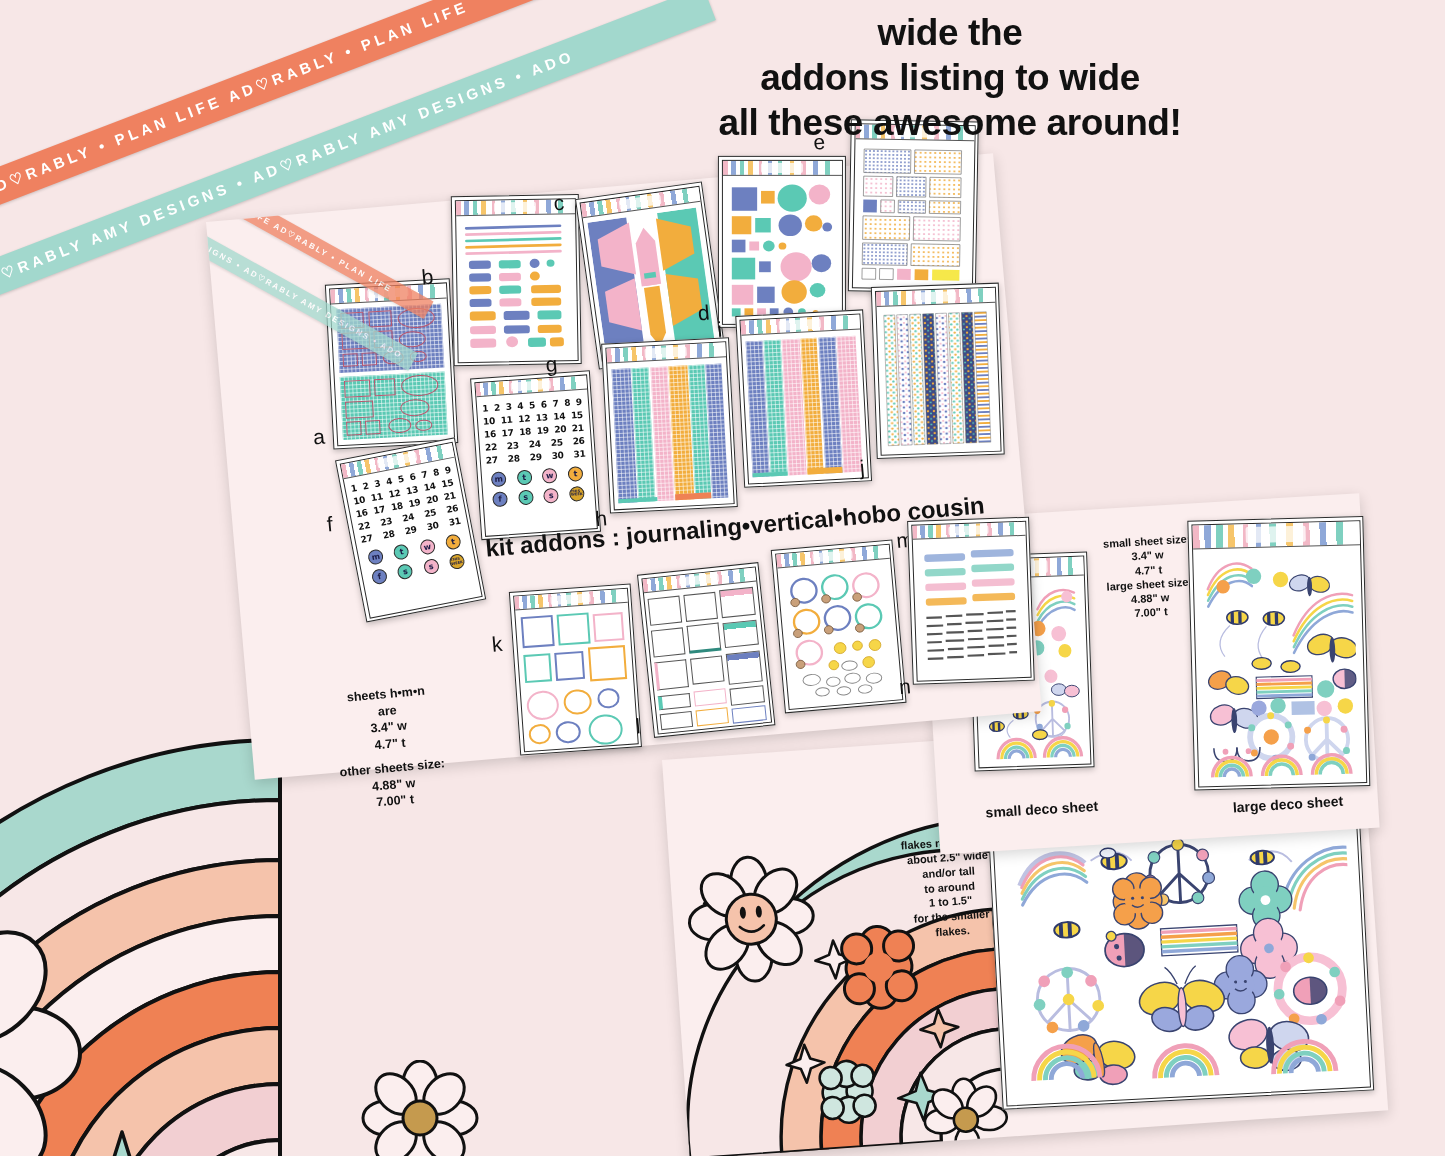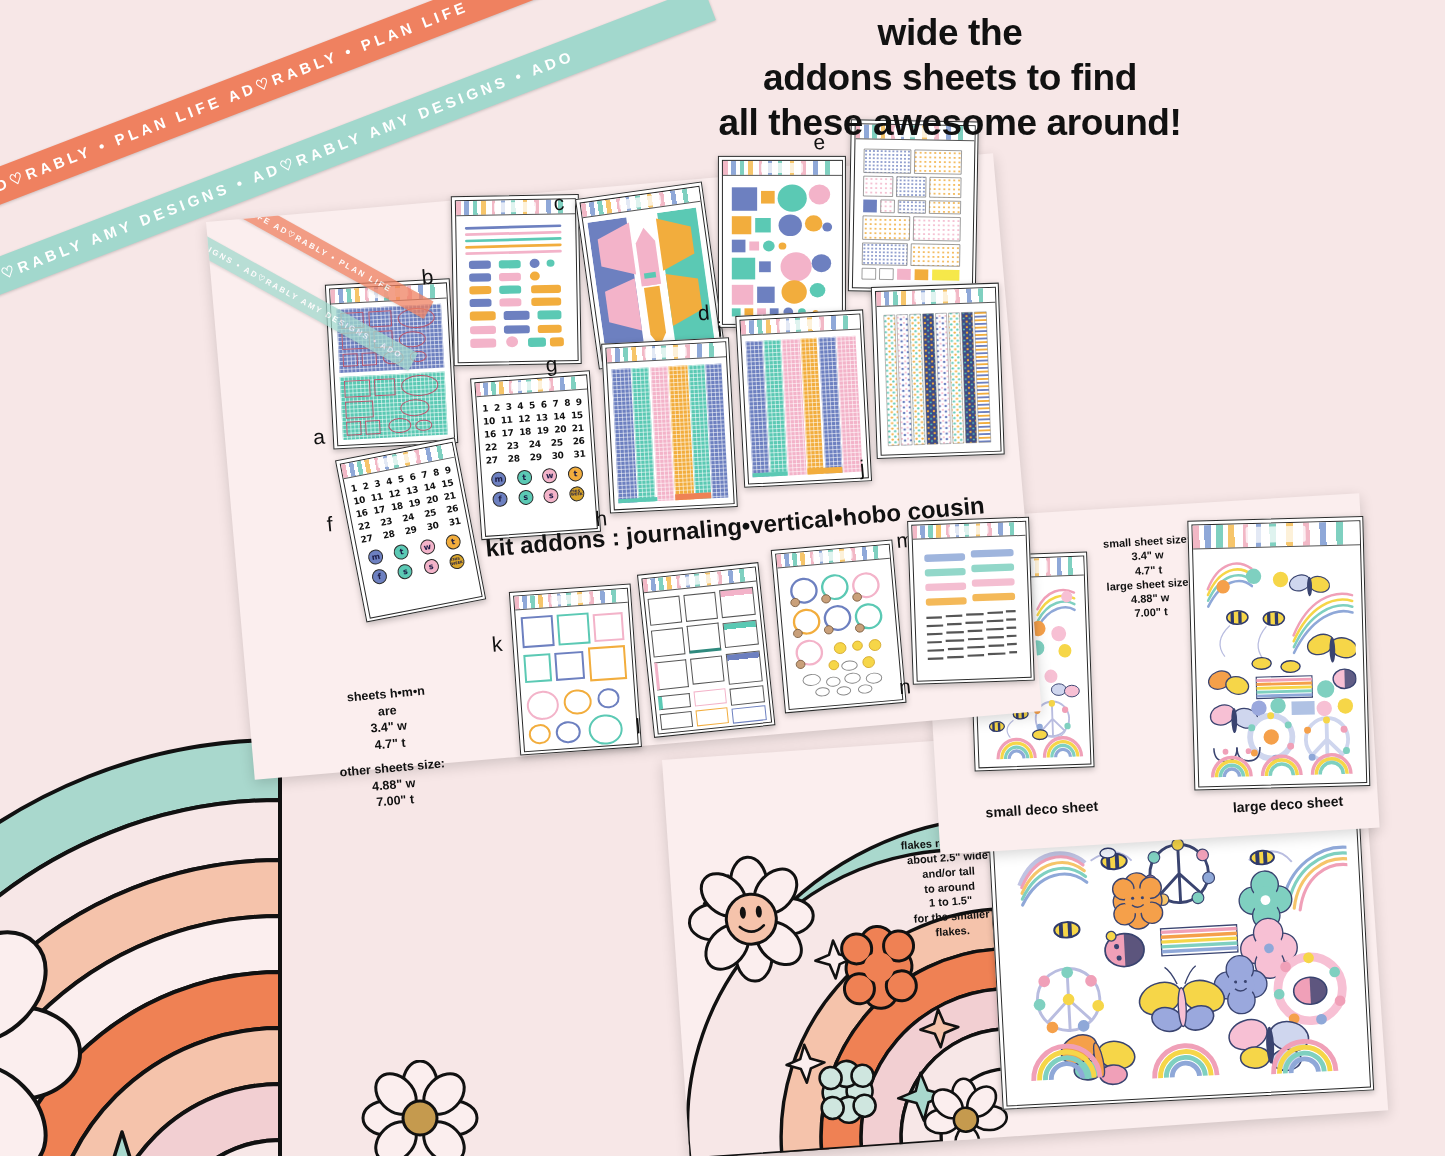--- a/index.html
+++ b/index.html
@@ -1240,17 +1240,17 @@
 
   <div class="ribbon ribbon-orange r1">
     <span>PLAN LIFE AD♡RABLY • PLAN LIFE AD♡RABLY • PLAN LIFE</span>
   </div>
   <div class="ribbon ribbon-teal r2">
     <span>DESIGNS• AD♡RABLY AMY DESIGNS • AD♡RABLY AMY DESIGNS • ADO</span>
   </div>
 
   <div class="headline">
     <div>wide the</div>
-    <div>addons sheets to find</div>
+    <div>addons listing to wide</div>
     <div>all these awesome around!</div>
   </div>
 
 </div>
 
 </body></html>

